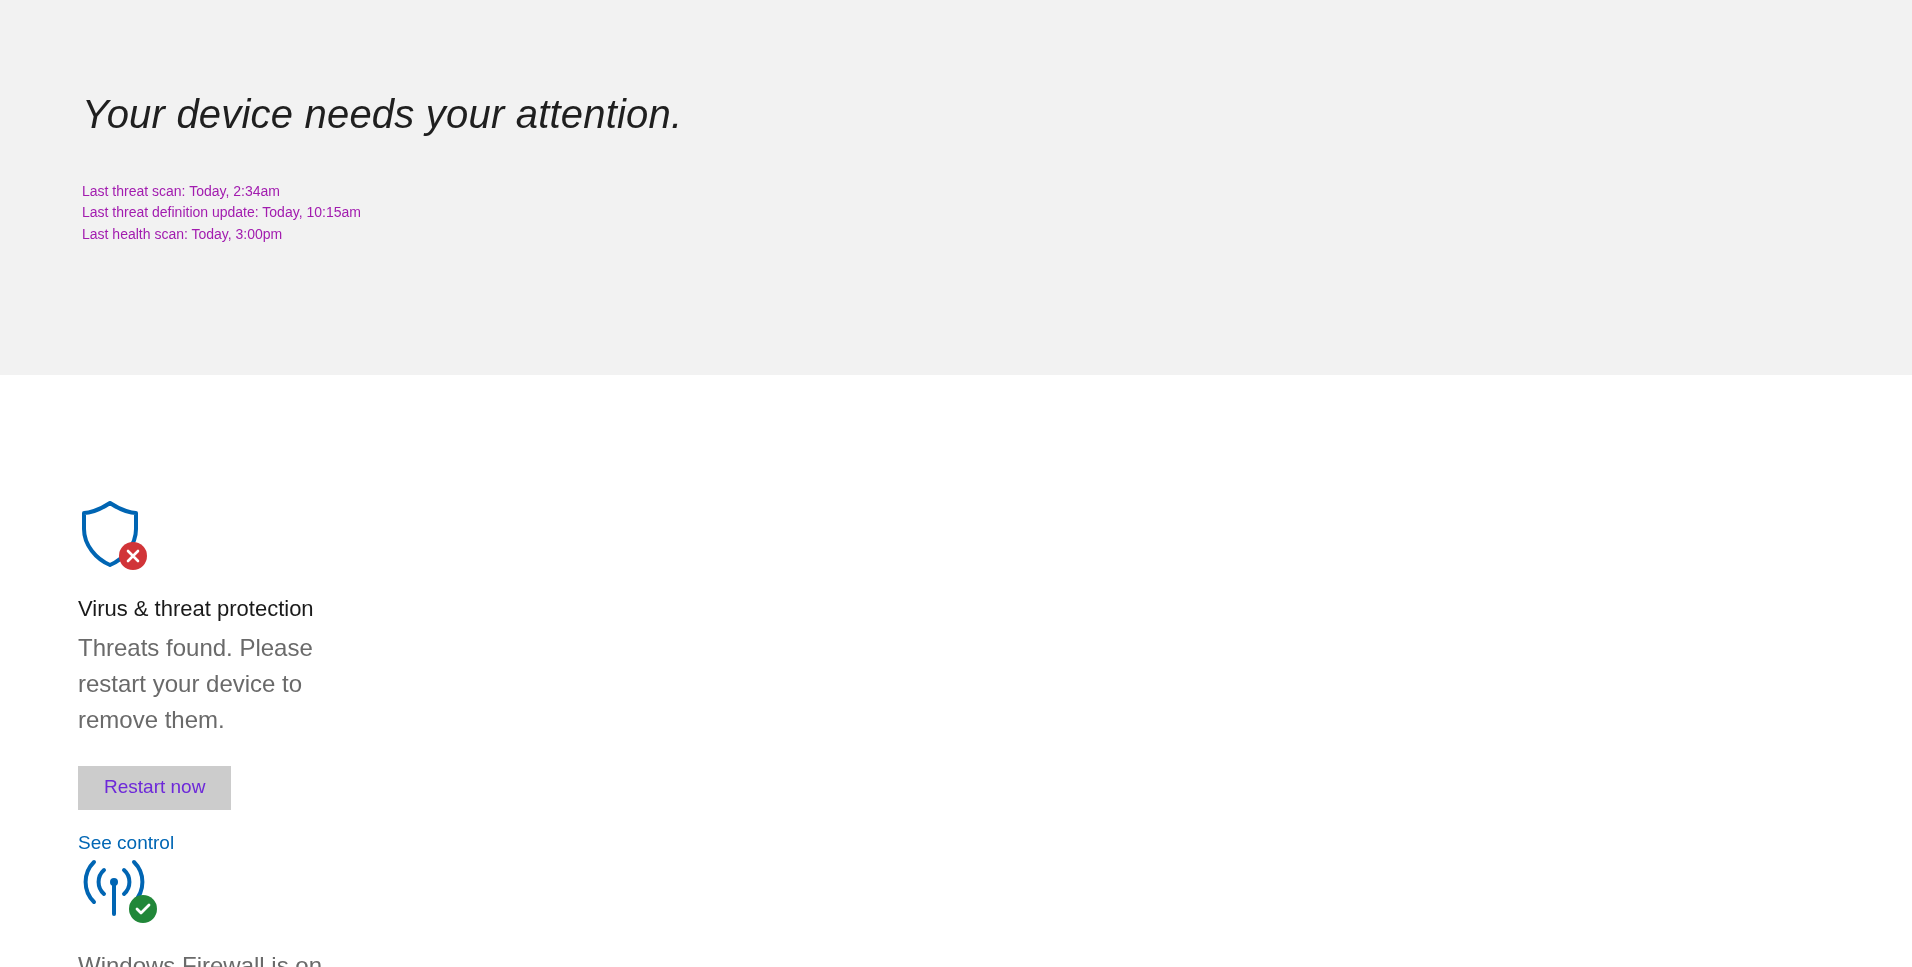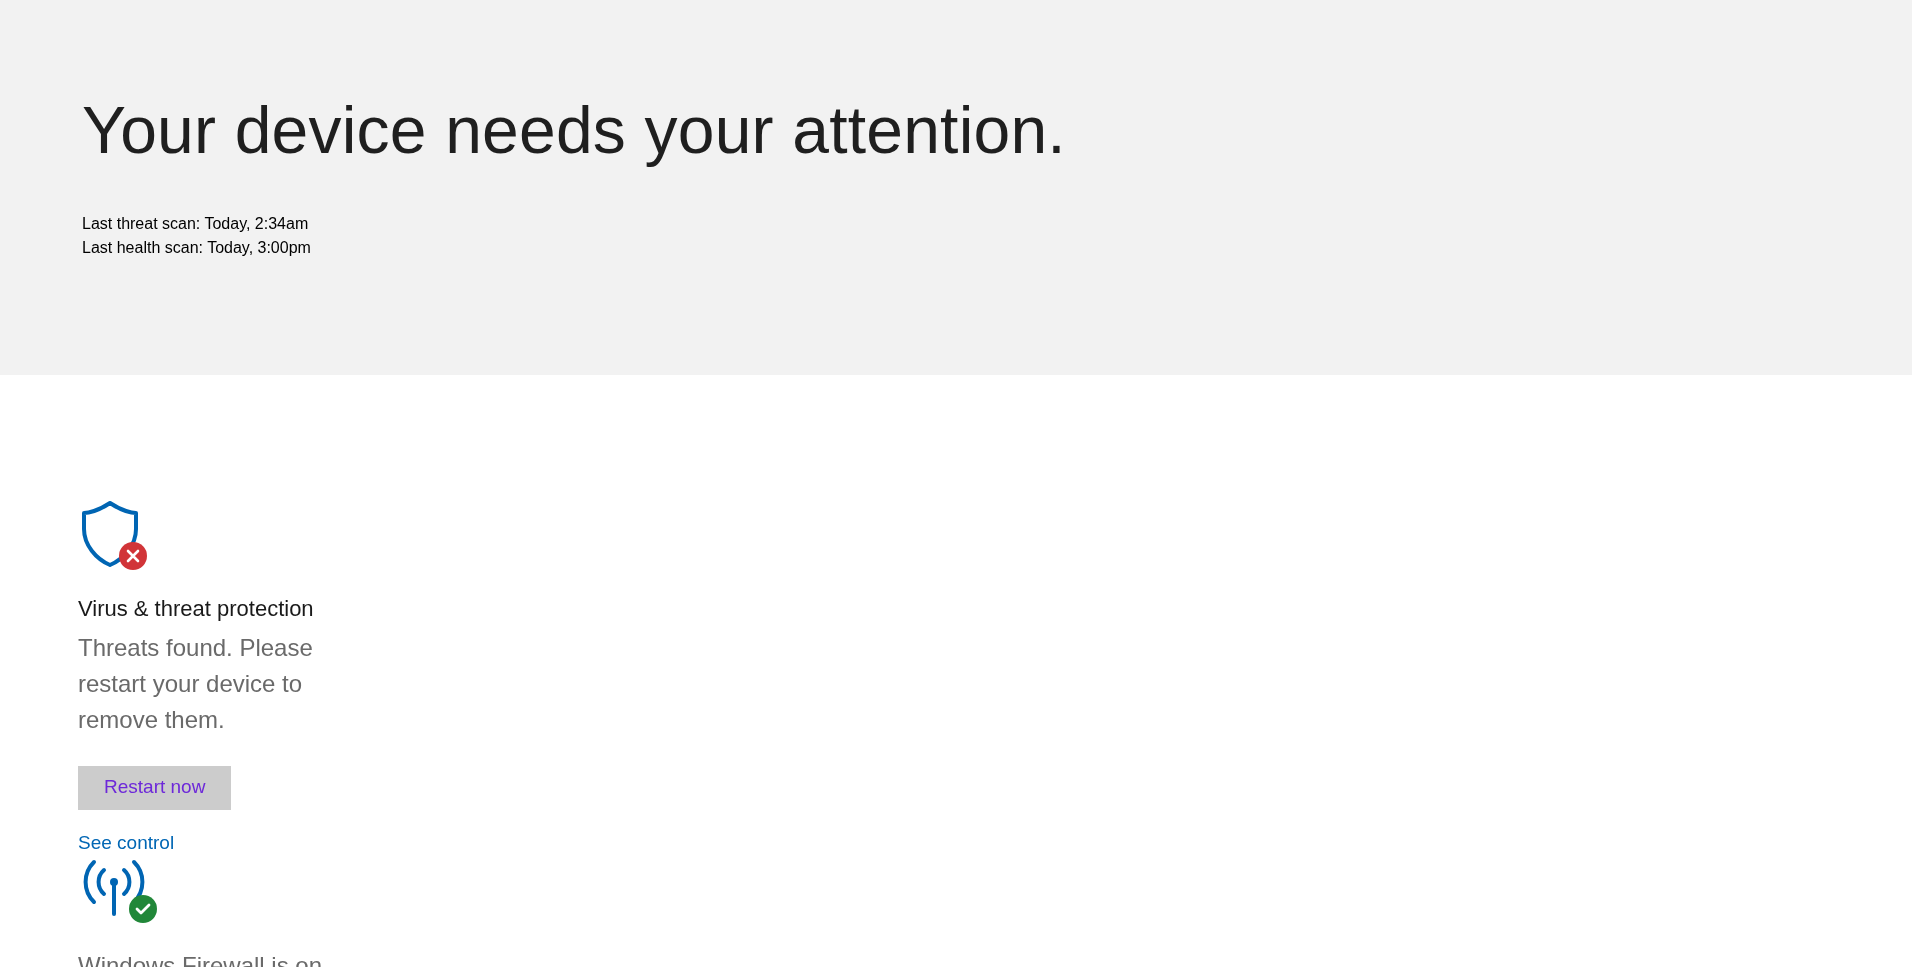--- a/index.html
+++ b/index.html
@@ -14,30 +14,31 @@
   }
   .hero {
     background: #f2f2f2;
     width: 100%;
     height: 375px;
     box-sizing: border-box;
     padding-left: 82px;
     padding-top: 92px;
   }
   .page-title {
-    font-size: 66px;
+    font-size: 40px;
     font-weight: 300;
     color: #1f1f1f;
     margin: 0 0 44px 0;
     letter-spacing: 0.2px;
+    font-style: italic;
   }
   .status-lines {
-    font-size: 16px;
+    font-size: 14px;
     line-height: 1.45;
-    color: #000000;
+    color: #a21caf;
     font-weight: 400;
   }
   .status-lines div {
     margin-bottom: 1px;
   }
   .cards {
     display: flex;
     padding-left: 78px;
     padding-top: 126px;
     flex-direction: column;
@@ -89,20 +90,21 @@
     position: absolute;
   }
 </style>
 </head>
 <body>
 
 <div class="hero">
   <h1 class="page-title">Your device needs your attention.</h1>
   <div class="status-lines">
     <div>Last threat scan: Today, 2:34am</div>
+    <div>Last threat definition update: Today, 10:15am</div>
     <div>Last health scan: Today, 3:00pm</div>
   </div>
 </div>
 
 <div class="cards">
 
   <div class="card">
     <div class="icon-wrap">
       <svg width="70" height="70" viewBox="0 0 70 70">
         <path d="M32 2 C20 10 10 12 6 12 L6 28 C6 44 18 58 32 64 C46 58 58 44 58 28 L58 12 C54 12 44 10 32 2 Z" fill="none" stroke="#0065b3" stroke-width="4" stroke-linejoin="round"></path>

